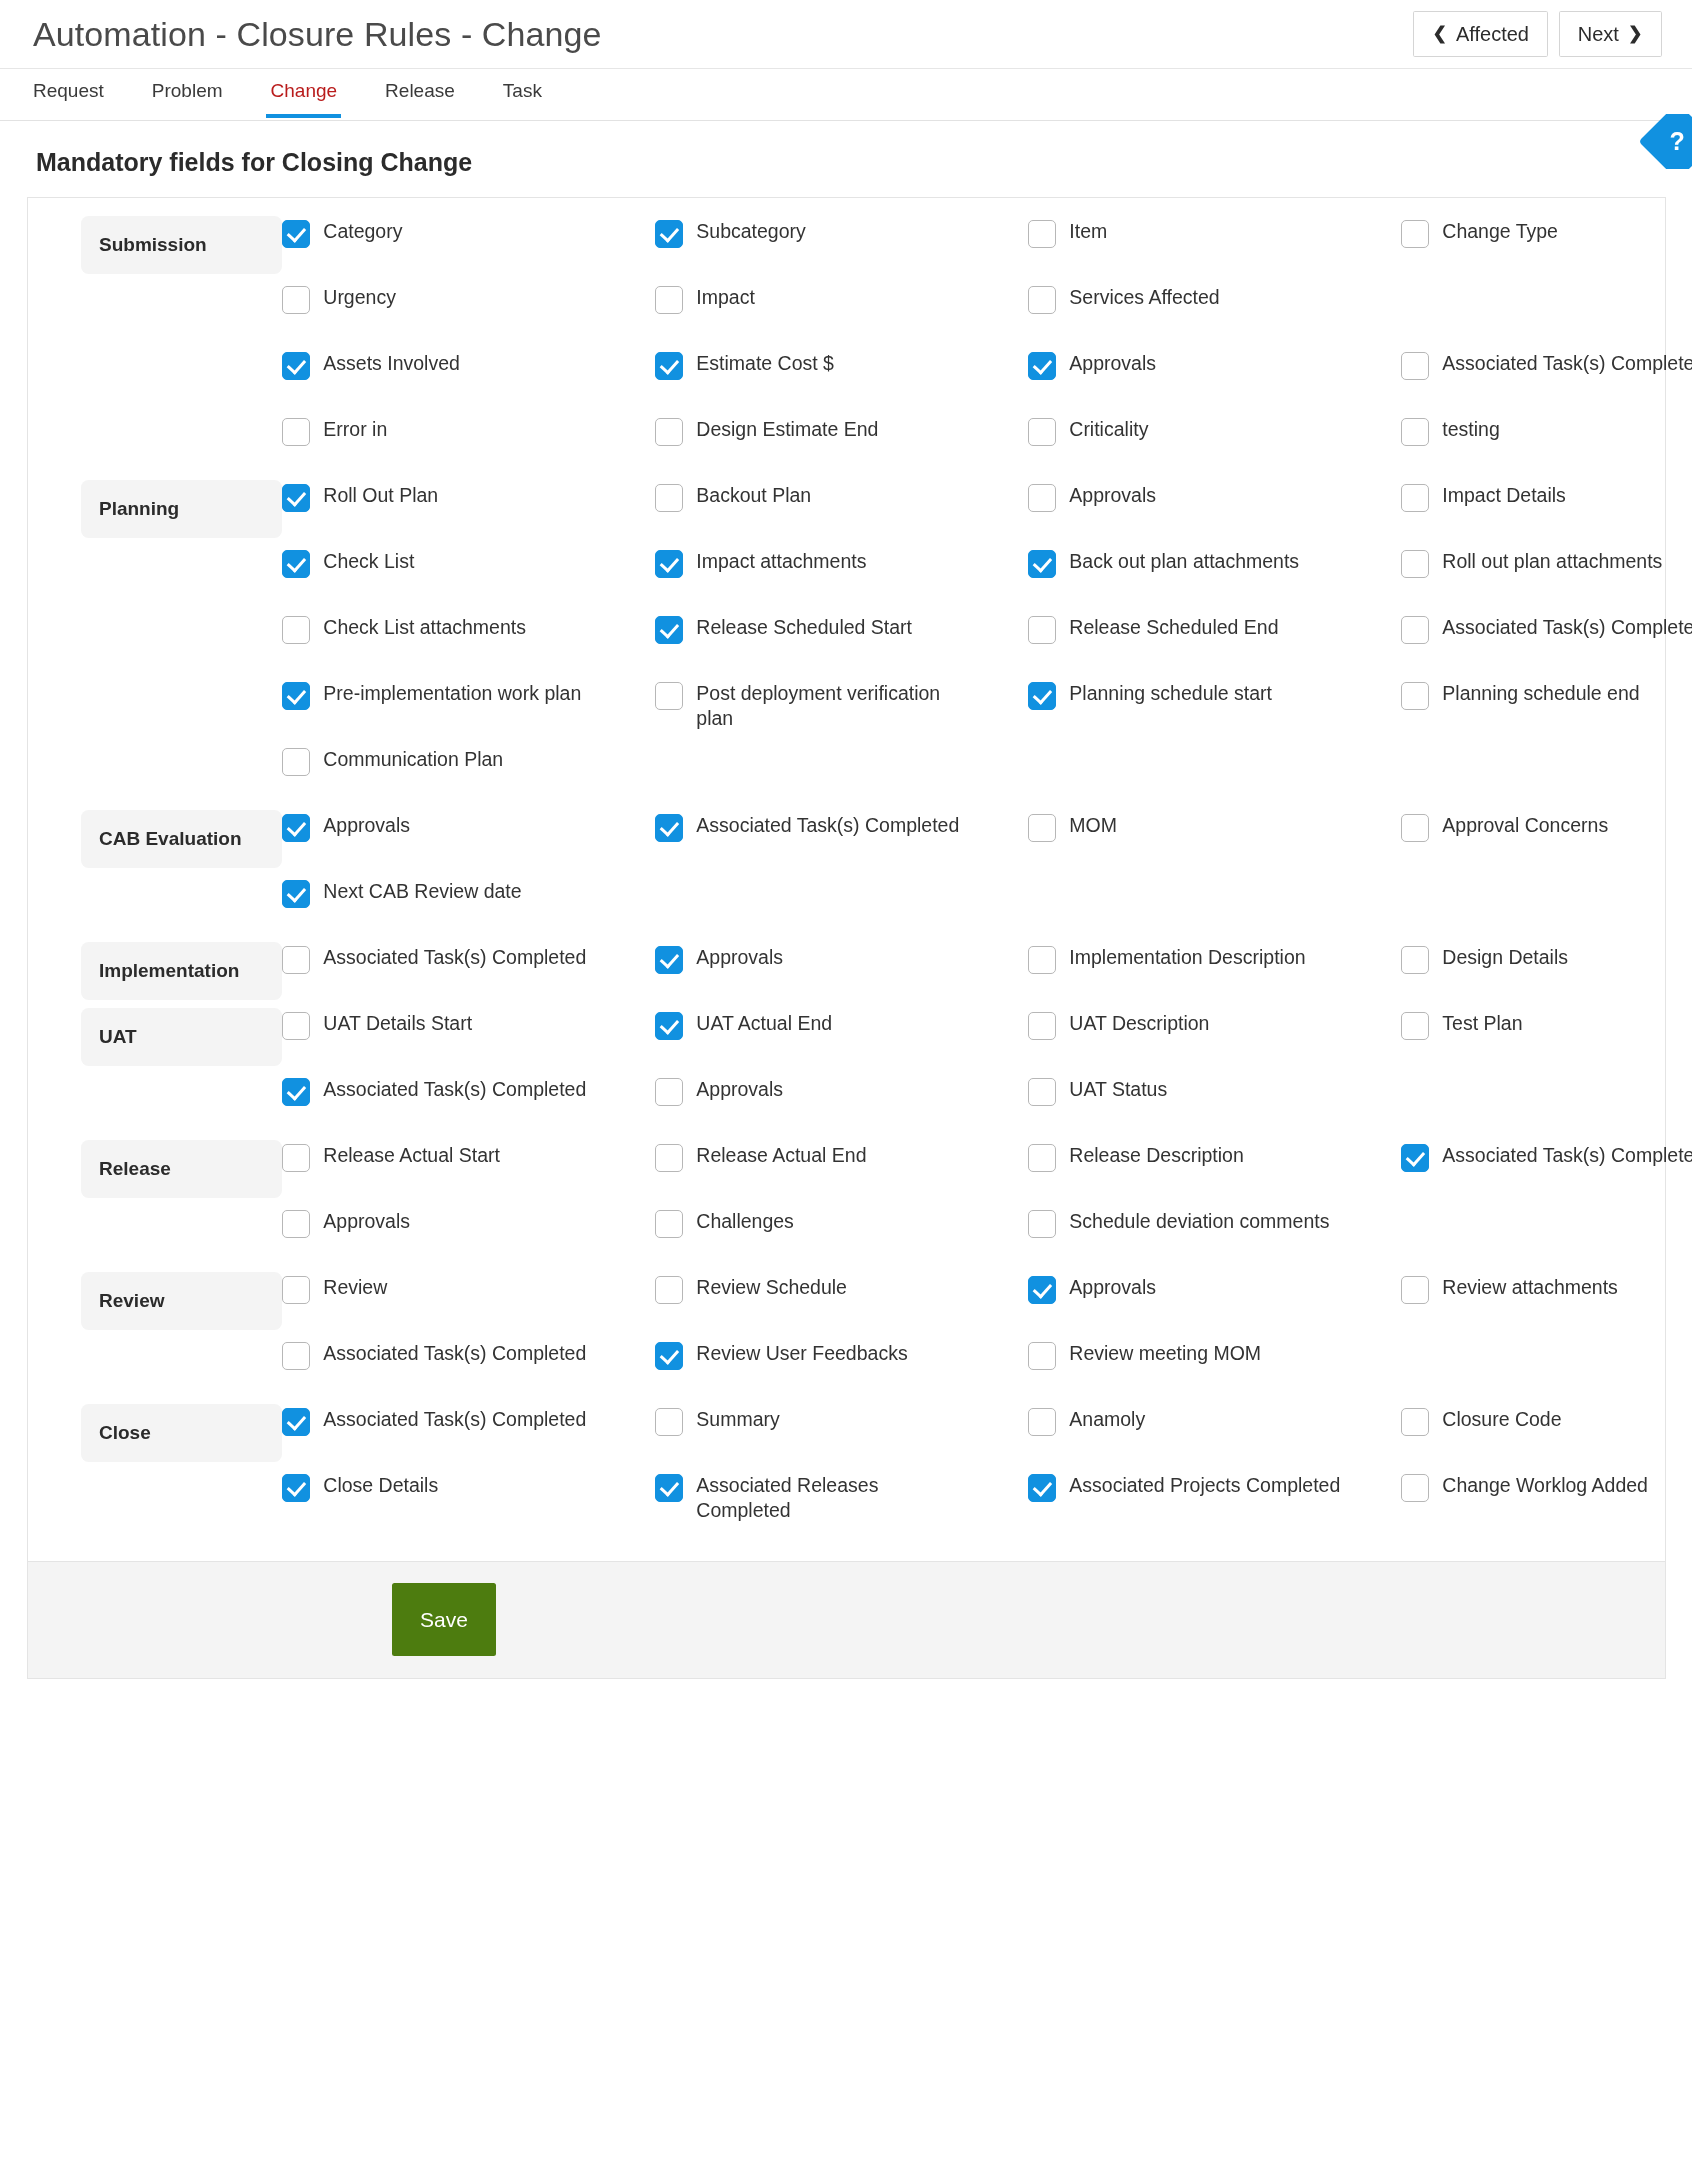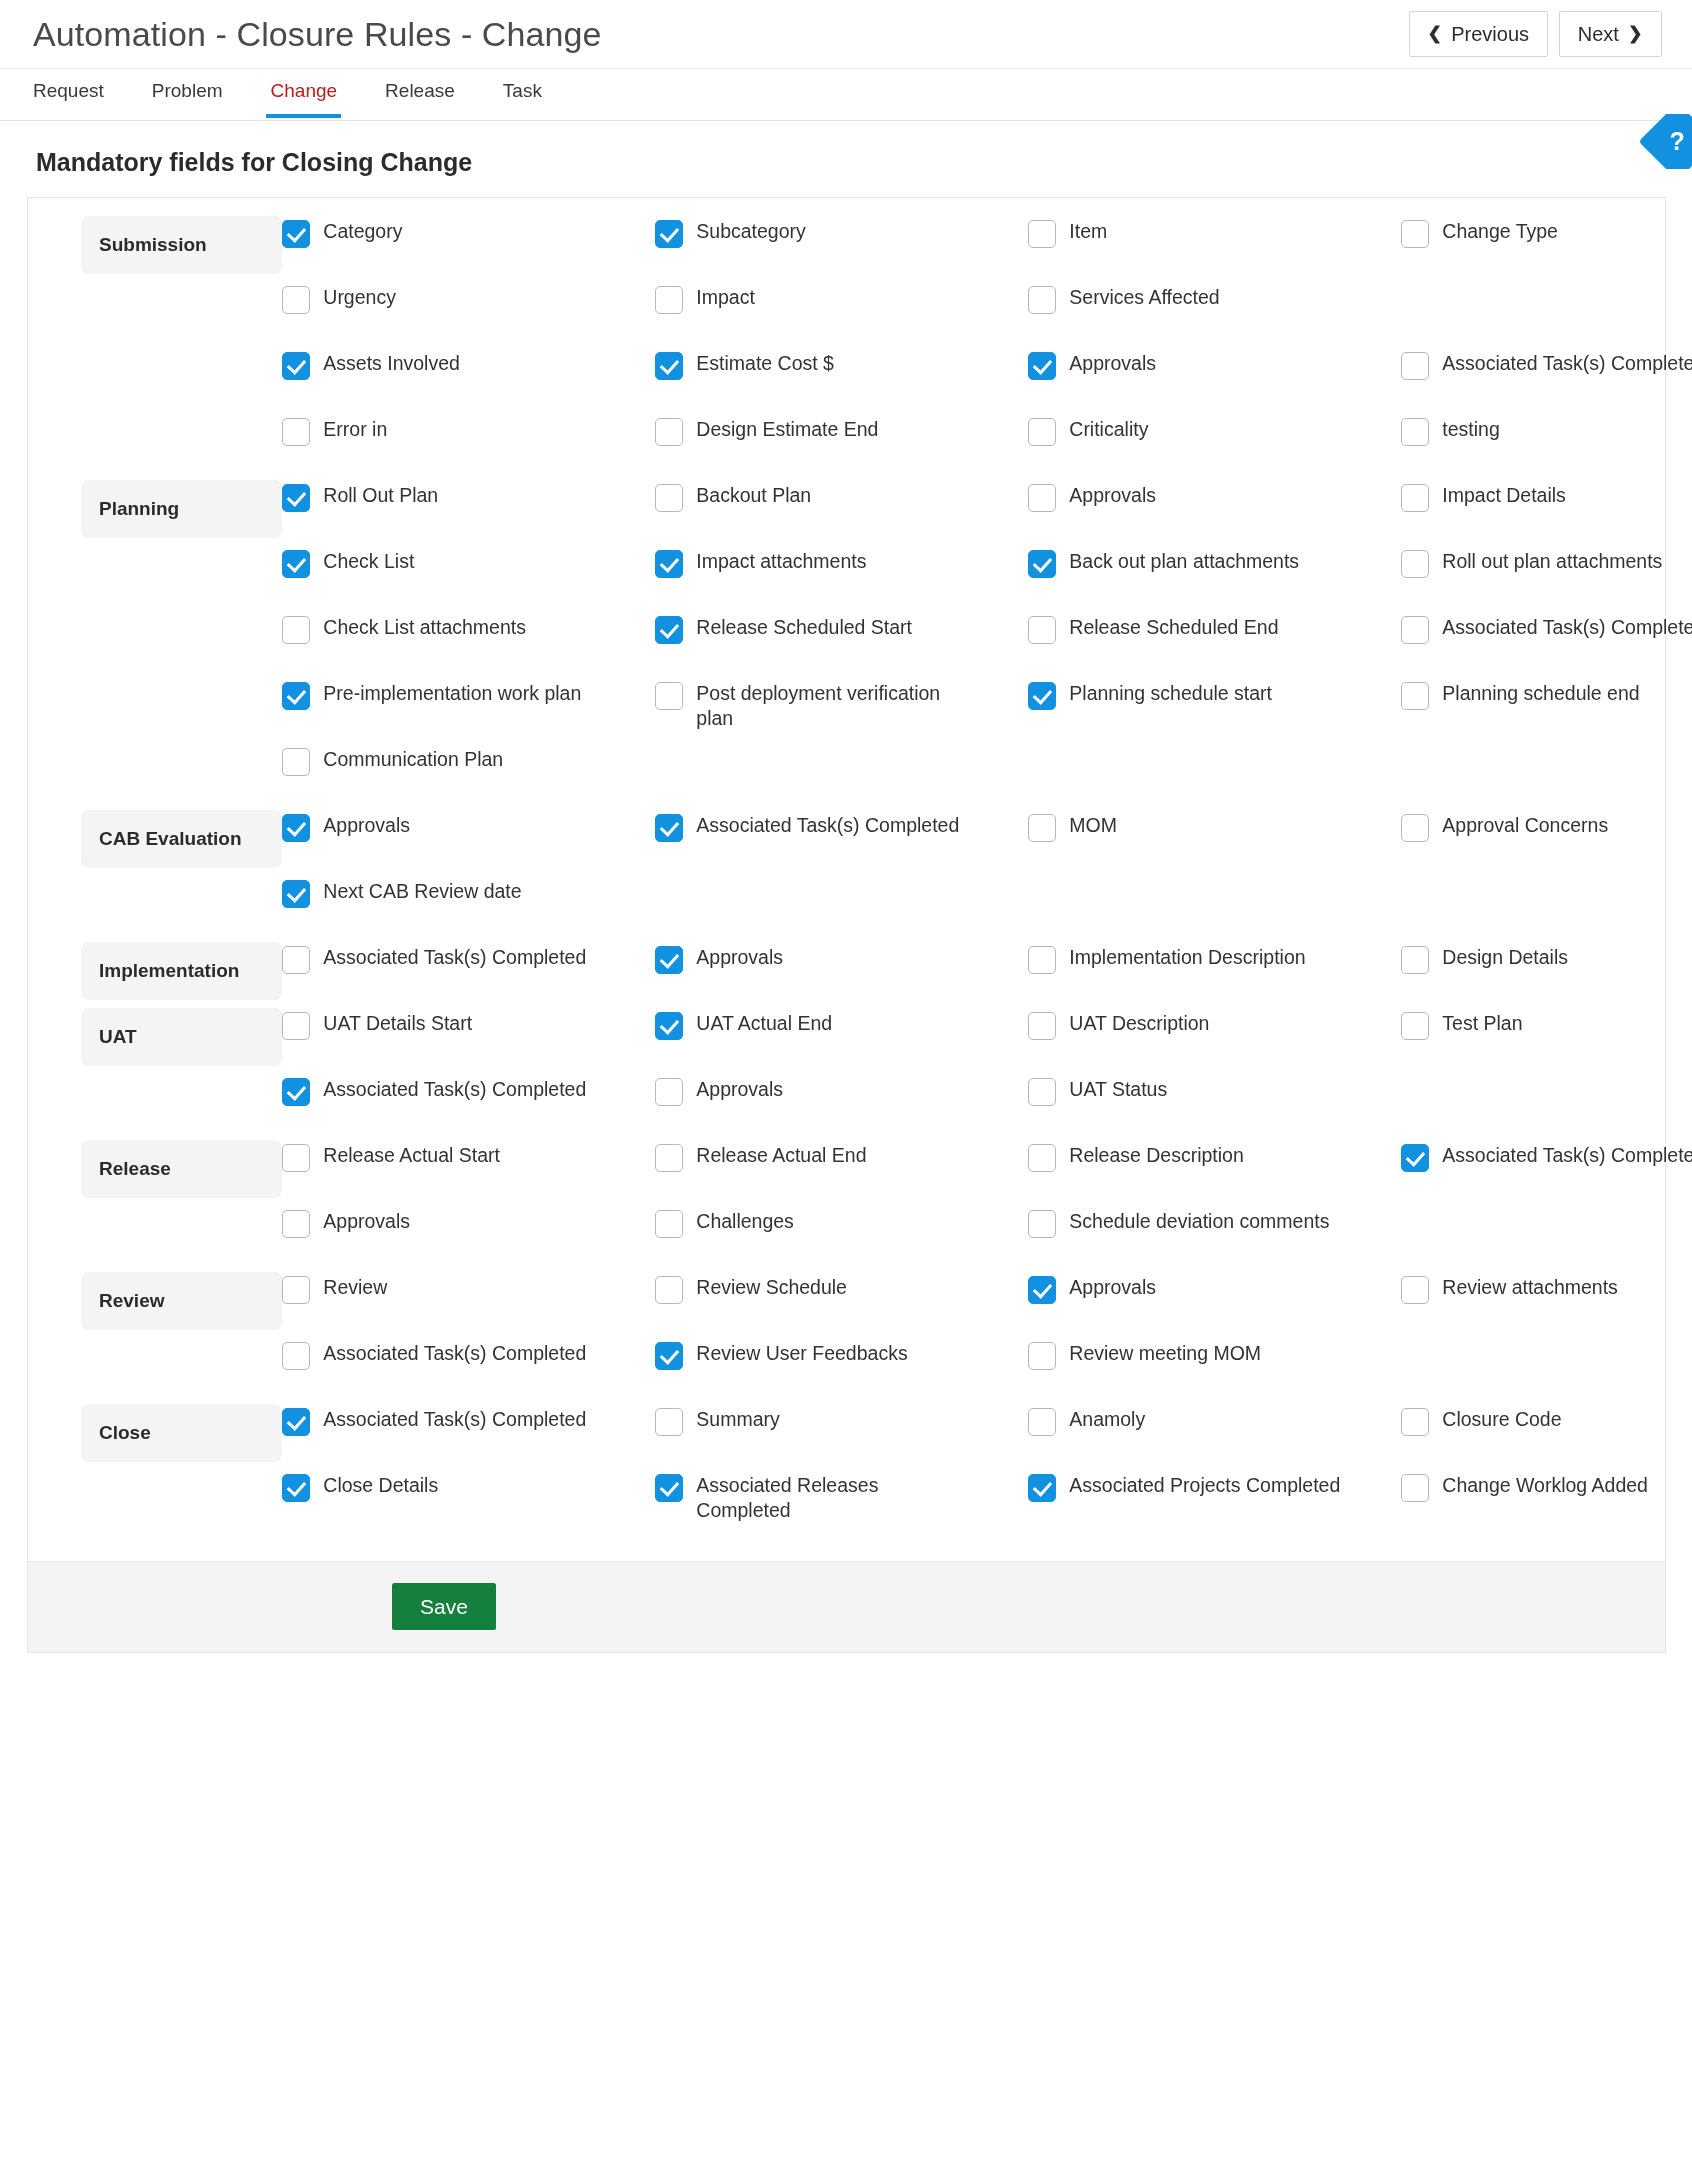--- a/index.html
+++ b/index.html
@@ -206,40 +206,40 @@
 
   
   .card-footer {
     background: #f4f4f4;
     border-top: 0.8px solid #e4e4e4;
     border-bottom: 0.8px solid #e4e4e4;
     padding: 21px 0 22.4px 0;
     padding-left: 364px;
   }
   .save-btn {
-    background: #15803d;
+    background: #4d7c0f;
     color: #fff;
     border: none;
     border-radius: 2.5px;
     font-family: "Liberation Sans", sans-serif;
     font-size: 21px;
-    padding: 13px 28px;
+    padding: 26px 28px;
     cursor: pointer;
     line-height: 1;
   }
 </style>
 </head>
 <body>
 
 <div class="header">
   <div class="page-title">Automation - Closure Rules - Change</div>
   <div class="header-actions">
     <button class="nav-btn">
       <span class="chev">❮</span>
-      <span>Previous</span>
+      <span>Affected</span>
     </button>
     <button class="nav-btn">
       <span>Next</span>
       <span class="chev">❯</span>
     </button>
   </div>
 </div>
 
 <div class="tabbar">
   <div id="tabs-host" style="display:flex;align-items:flex-start;">

